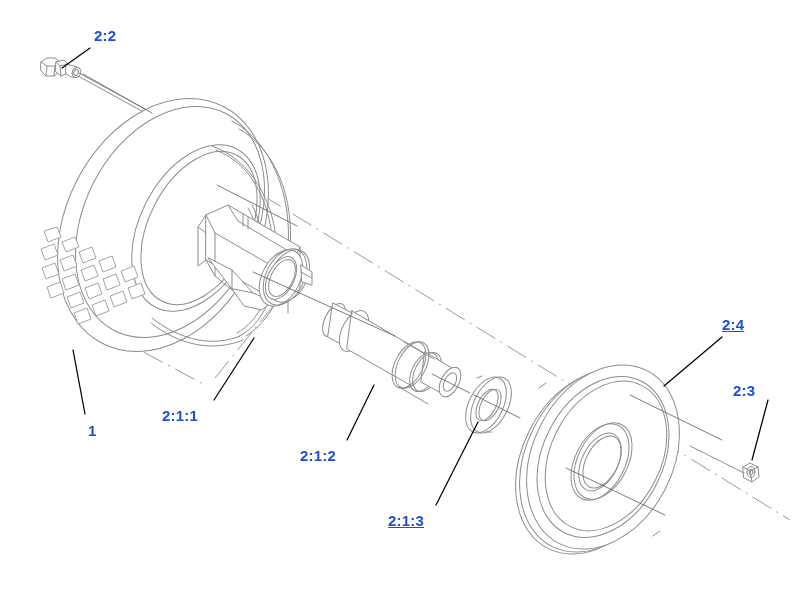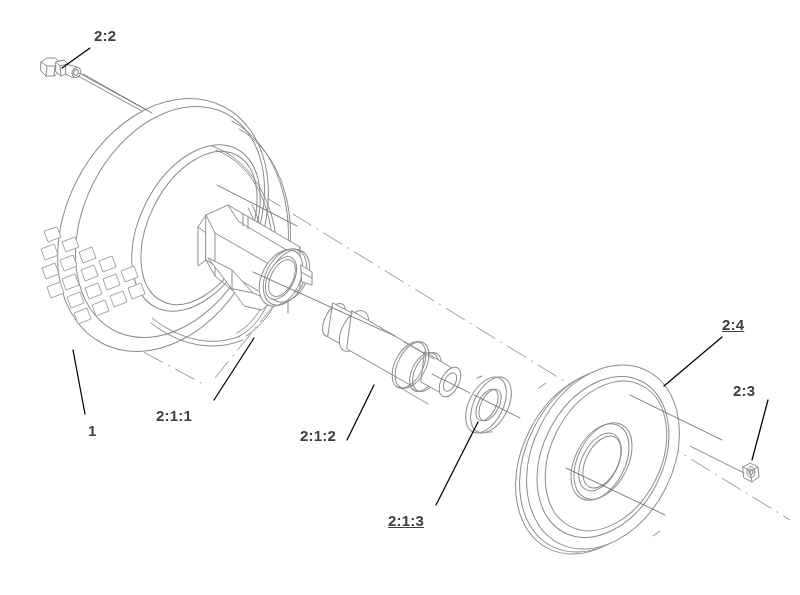--- a/index.html
+++ b/index.html
@@ -64,21 +64,21 @@
     stroke: #8d8d8d;
     stroke-width: 0.9;
     fill: none;
     stroke-dasharray: 22 6 2 6;
   }
   .callout {
     position: absolute;
     font-family: "Liberation Sans", sans-serif;
     font-size: 15px;
     font-weight: bold;
-    color: #404040;
+    color: #1d4ed8;
     white-space: nowrap;
     letter-spacing: 0.2px;
     line-height: 1;
   }
 </style>
 </head>
 <body>
 
 <div id="diagram-root">
 
@@ -261,23 +261,23 @@
       <line class="leader-thin" x1="630" y1="395" x2="722" y2="440"></line>
       <line class="leader-thin" x1="474" y1="395" x2="520" y2="418"></line>
       <line class="leader-thin" x1="432" y1="374" x2="470" y2="393"></line>
     </g>
   </svg>
 
   <div class="callout" style="left:94px; top:28px;">2:2</div>
 
   <div class="callout" style="left:88px; top:423px;">1</div>
 
-  <div class="callout" style="left:156px; top:408px;">2:1:1</div>
-
-  <div class="callout" style="left:300px; top:428px;">2:1:2</div>
+  <div class="callout" style="left:162px; top:408px;">2:1:1</div>
+
+  <div class="callout" style="left:300px; top:448px;">2:1:2</div>
 
   <div class="callout" style="left:388px; top:513px;text-decoration:underline;">2:1:3</div>
 
   <div class="callout" style="left:722px; top:317px;text-decoration:underline;">2:4</div>
 
   <div class="callout" style="left:733px; top:383px;">2:3</div>
 
 </div>
 
 </body></html>

